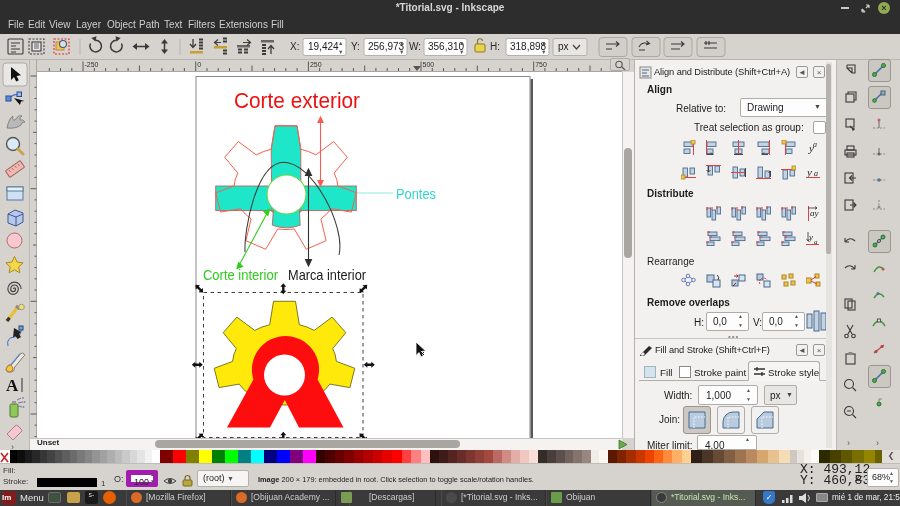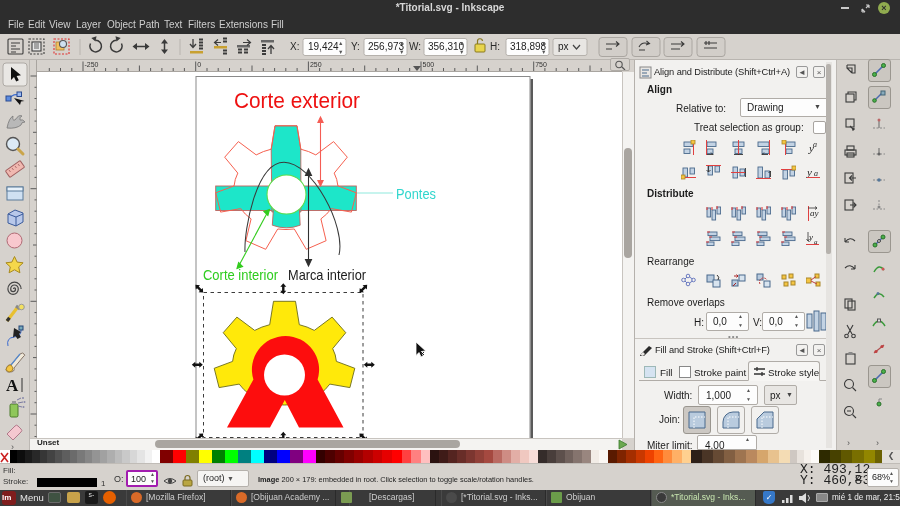--- a/index.html
+++ b/index.html
@@ -573,21 +573,21 @@
       <rect x="10" y="8" width="4" height="4" fill="#f5c542" stroke="#a8862a"></rect>
     </svg>
     <svg class="abs" style="left:806px;top:273px" width="15" height="15">
       <rect x="0" y="5" width="5" height="5" fill="#f5c542" stroke="#a8862a"></rect>
       <rect x="9" y="1" width="4" height="4" fill="#f5c542" stroke="#a8862a"></rect>
       <rect x="10" y="9" width="4" height="4" fill="#f5c542" stroke="#a8862a"></rect>
       <path d="M5,7 l5,-3.5 M5,8 l6,3" stroke="#c04040"></path>
     </svg>
 <div class="abs" style="left:647px;top:188px;font-size:10px;font-weight:bold;color:#1c1c1c">Distribute</div>
 <div class="abs" style="left:647px;top:256px;font-size:10px;font-weight:normal;color:#1c1c1c">Rearrange</div>
-<div class="abs" style="left:647px;top:297px;font-size:10px;font-weight:normal;color:#1c1c1c">Remove overlaps</div>
+<div class="abs" style="left:647px;top:297px;font-size:10px;font-weight:bold;color:#1c1c1c">Remove overlaps</div>
 <div class="abs" style="left:694px;top:317px;font-size:10px;color:#1c1c1c">H:</div>
 <div class="abs" style="left:706px;top:312px;width:43px;height:19px;background:#fdfdfd;border:1px solid #b0aca7;border-radius:2px;font-size:10px;color:#1c1c1c;padding:3px 0 0 6px">0,0</div>
 <div class="abs" style="left:738px;top:312px;font-size:5px;color:#555;line-height:9px">▲<br>▼</div>
 <div class="abs" style="left:753px;top:317px;font-size:10px;color:#1c1c1c">V:</div>
 <div class="abs" style="left:762px;top:312px;width:43px;height:19px;background:#fdfdfd;border:1px solid #b0aca7;border-radius:2px;font-size:10px;color:#1c1c1c;padding:3px 0 0 6px">0,0</div>
 <div class="abs" style="left:794px;top:312px;font-size:5px;color:#555;line-height:9px">▲<br>▼</div>
 <svg class="abs" style="left:806px;top:310px" width="22" height="23">
       <rect x="1" y="4" width="5" height="14" fill="#c3d3e4" stroke="#49698c"></rect>
       <rect x="8" y="1" width="5" height="20" fill="#c3d3e4" stroke="#49698c"></rect>
       <rect x="15" y="3" width="5" height="17" fill="#c3d3e4" stroke="#49698c"></rect>
@@ -860,21 +860,21 @@
 <div class="abs" style="left:863.7px;top:450px;width:11.9px;height:13px;background:#928600"></div>
 <div class="abs" style="left:875.0px;top:450px;width:11.9px;height:13px;background:#6b6103"></div>
 <div class="abs" style="left:882px;top:450px;width:18px;height:13px;background:#e2dfdb;color:#555;font-size:8px;line-height:12px;text-align:center">❮</div>
 <div id="statusbar"></div>
 <div class="abs" style="left:3px;top:466px;font-size:8px;color:#333">Fill:</div>
 <div class="abs" style="left:3px;top:477px;font-size:8px;color:#333">Stroke:</div>
 <div class="abs" style="left:37px;top:438px;font-size:8px;font-weight:bold;color:#222">Unset</div>
 <div class="abs" style="left:37px;top:478px;width:60px;height:9px;background:#000"></div>
 <div class="abs" style="left:101px;top:479px;font-size:8px;color:#333">1</div>
 <div class="abs" style="left:114px;top:474px;font-size:9px;color:#333">O:</div>
-<div class="abs" style="left:126px;top:470px;width:32px;height:17px;background:#fcfcfc;border:2px solid #a21caf;border-radius:2px;font-size:9px;color:#222;padding:2px 0 0 3px">100</div>
+<div class="abs" style="left:126px;top:470px;width:32px;height:17px;background:#fcfcfc;border:5px solid #a21caf;border-radius:2px;font-size:9px;color:#222;padding:2px 0 0 3px">100</div>
 <div class="abs" style="left:150px;top:471px;font-size:5px;color:#555;line-height:7px">▲<br>▼</div>
 <svg class="abs" style="left:163px;top:474px" width="30" height="14">
     <path d="M1,7 Q7,2 13,7 Q7,12 1,7 Z" fill="none" stroke="#444" stroke-width="1"></path>
     <circle cx="7" cy="7" r="2.2" fill="#444"></circle>
     <rect x="20" y="6" width="9" height="6" rx="1" fill="#b9a642" stroke="#7a6a20"></rect>
     <path d="M22,6 v-2 a2.5,2.5 0 0 1 5,0 v2" fill="none" stroke="#7a6a20" stroke-width="1.2"></path>
   </svg>
 <div class="abs" style="left:197px;top:470px;width:52px;height:17px;background:#f6f5f3;border:1px solid #b5b1ac;border-radius:2px;font-size:9px;color:#222;padding:2px 0 0 5px">(root) <span style="color:#555;font-size:7px">▼</span></div>
 <div class="abs" style="left:258px;top:475px;font-size:7.4px;color:#222;white-space:nowrap"><b>Image</b> 200 × 179: embedded in root. Click selection to toggle scale/rotation handles.</div>
 <div class="abs" style="left:800px;top:465px;font-size:13px;color:#222;font-family:'Liberation Mono',monospace;line-height:10.5px">X: 493,12<br>Y: 460,83</div>

